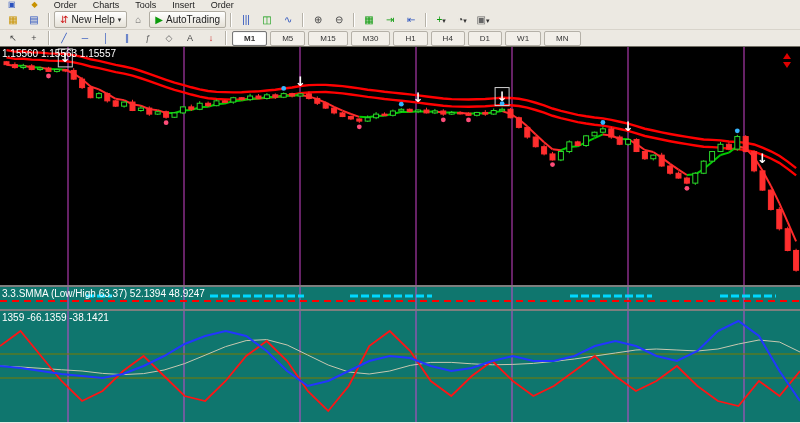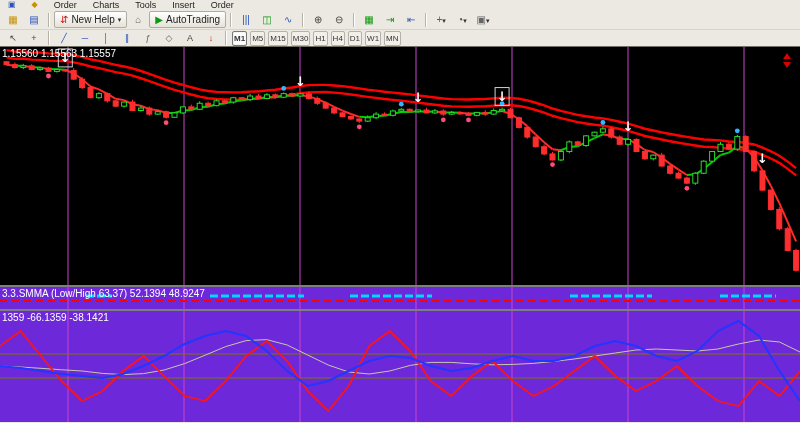--- a/index.html
+++ b/index.html
@@ -9,26 +9,26 @@
   .menubar .mi{line-height:10px;}
   .mb-ico{font-size:8px;line-height:10px;}
   
   .toolbar{height:19px;display:flex;align-items:center;gap:1px;padding:0 3px;background:#ece9e2;border-bottom:1px solid #d8d4cb;}
   .toolbar2{height:16px;border-bottom:1px solid #716f64;}
   .tb-btn{min-width:18px;height:15px;font-size:10px;line-height:15px;text-align:center;color:#444;border:1px solid transparent;border-radius:2px;}
   .sep{width:1px;height:14px;background:#b6b2a8;border-right:1px solid #fff;margin:0 3px;}
   .push-btn{display:flex;align-items:center;gap:3px;padding:0 5px;height:15px;border:1px solid #b0aca2;background:linear-gradient(#ffffff,#e6e2d8);font-size:10px;color:#222;border-radius:2px;}
   .caret{font-size:7px;color:#333;}
   .c-red{color:#cc1111;} .c-green{color:#0a9a0a;} .c-blue{color:#2a52be;} .c-yellow{color:#c89200;} .c-gray{color:#666;}
-  .tf-btn{font-size:8px;line-height:11px;padding:1px 1px;margin:4px 1px;color:#333;background:#f2efe9;border:1px solid #b5b1a8;border-radius:2px;}
+  .tf-btn{font-size:8px;line-height:11px;padding:1px 11px;margin:4px 1px;color:#333;background:#f2efe9;border:1px solid #b5b1a8;border-radius:2px;}
   .tf-btn.active{background:#ffffff;border:1px solid #777;box-shadow:inset 0 0 1px #999;font-weight:bold;}
   .tool-glyph{font-size:9px;}
   
   .chart-panel{position:relative;height:238px;background:#000;}
-  .ind-panel{position:relative;background:#6d28d9;border-top:2px solid #7e7e7e;}
+  .ind-panel{position:relative;background:#0f766e;border-top:2px solid #7e7e7e;}
   .ind1{height:22px;}
   .ind2{height:111px;}
   svg{display:block;}
   .overlay-label{position:absolute;left:2px;top:1px;color:#ffffff;font-size:10px;white-space:nowrap;pointer-events:none;z-index:3;text-align:right;}
 </style>
 </head>
 <body>
 
 <div class="window">
 

